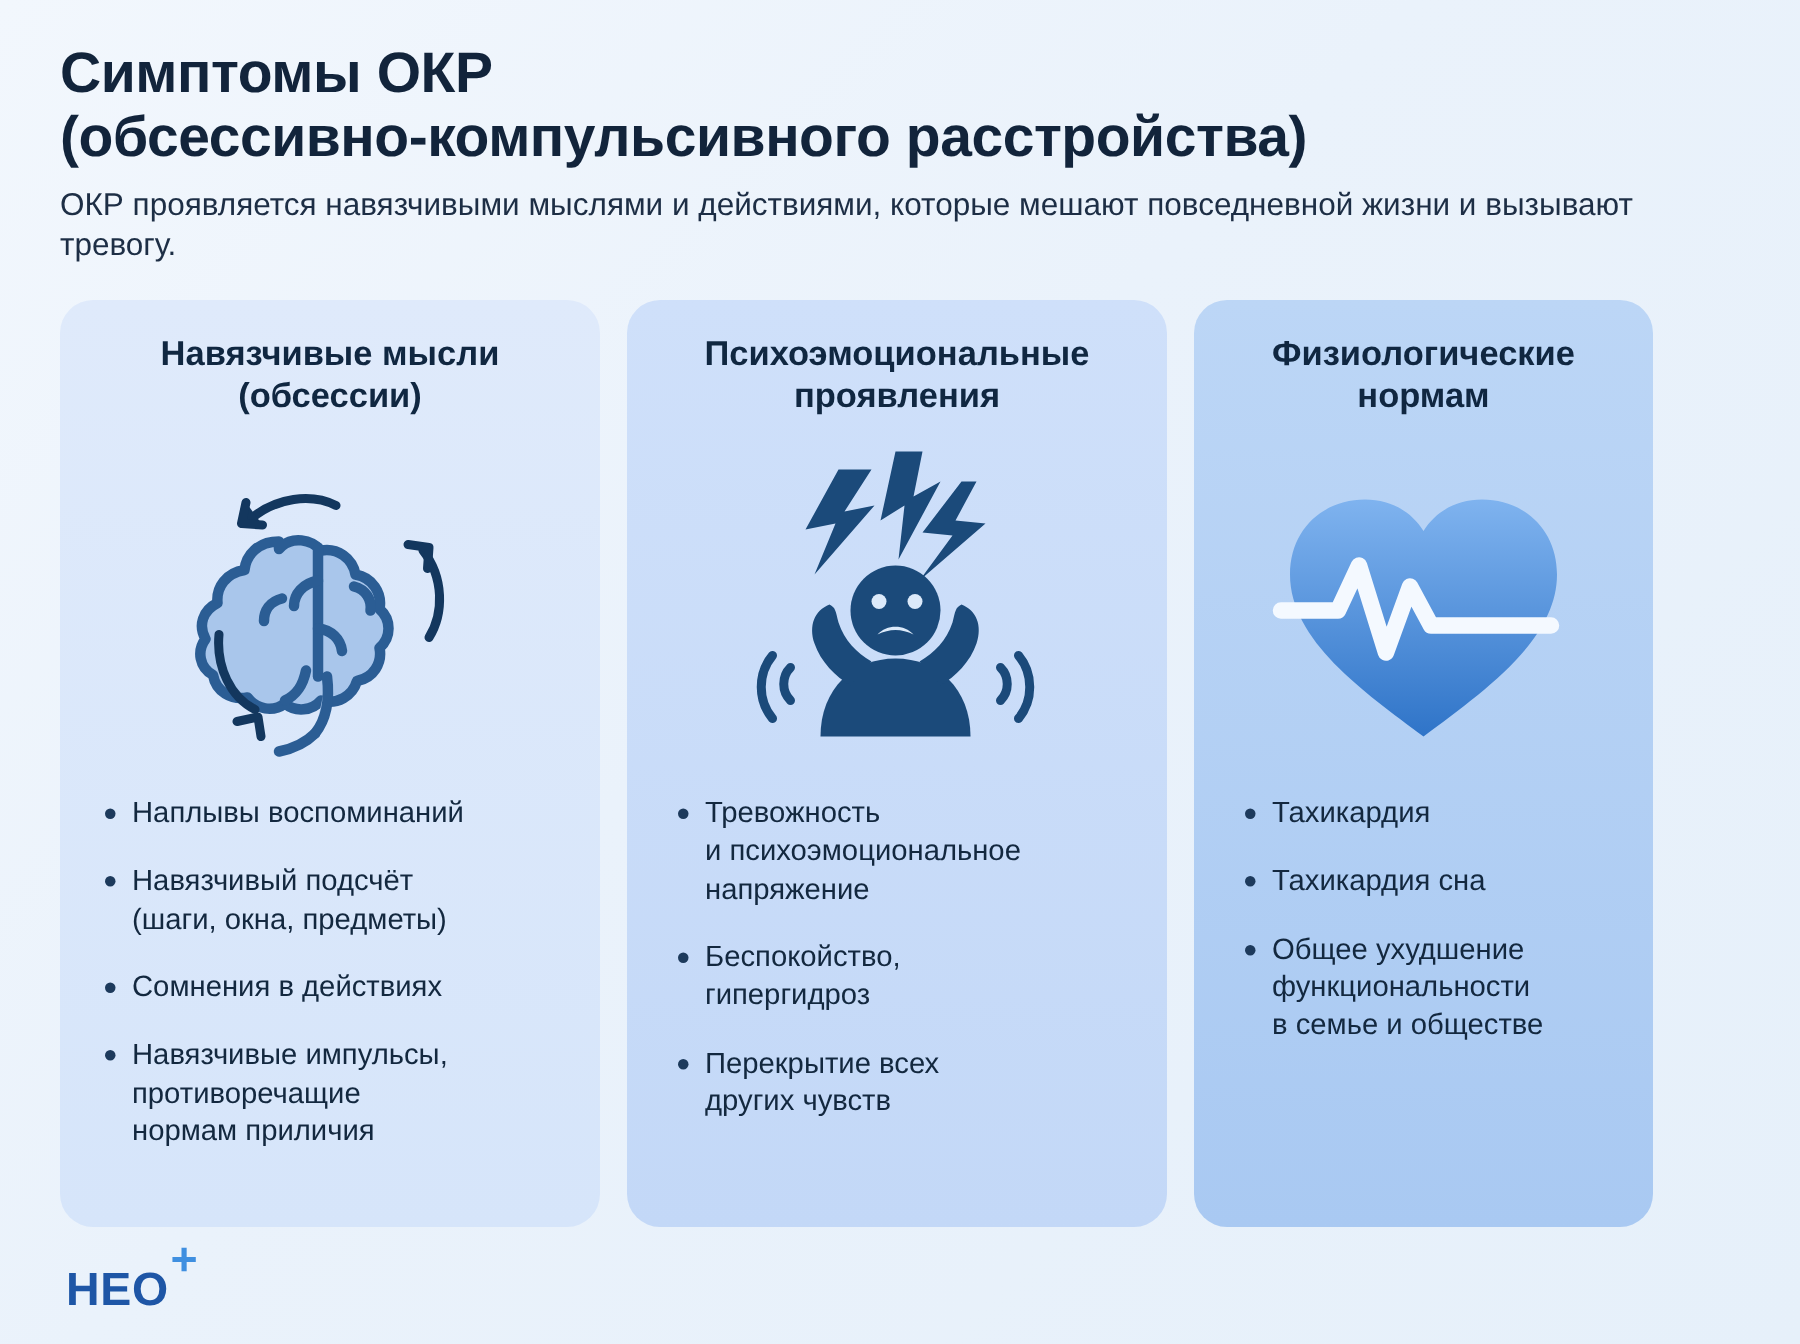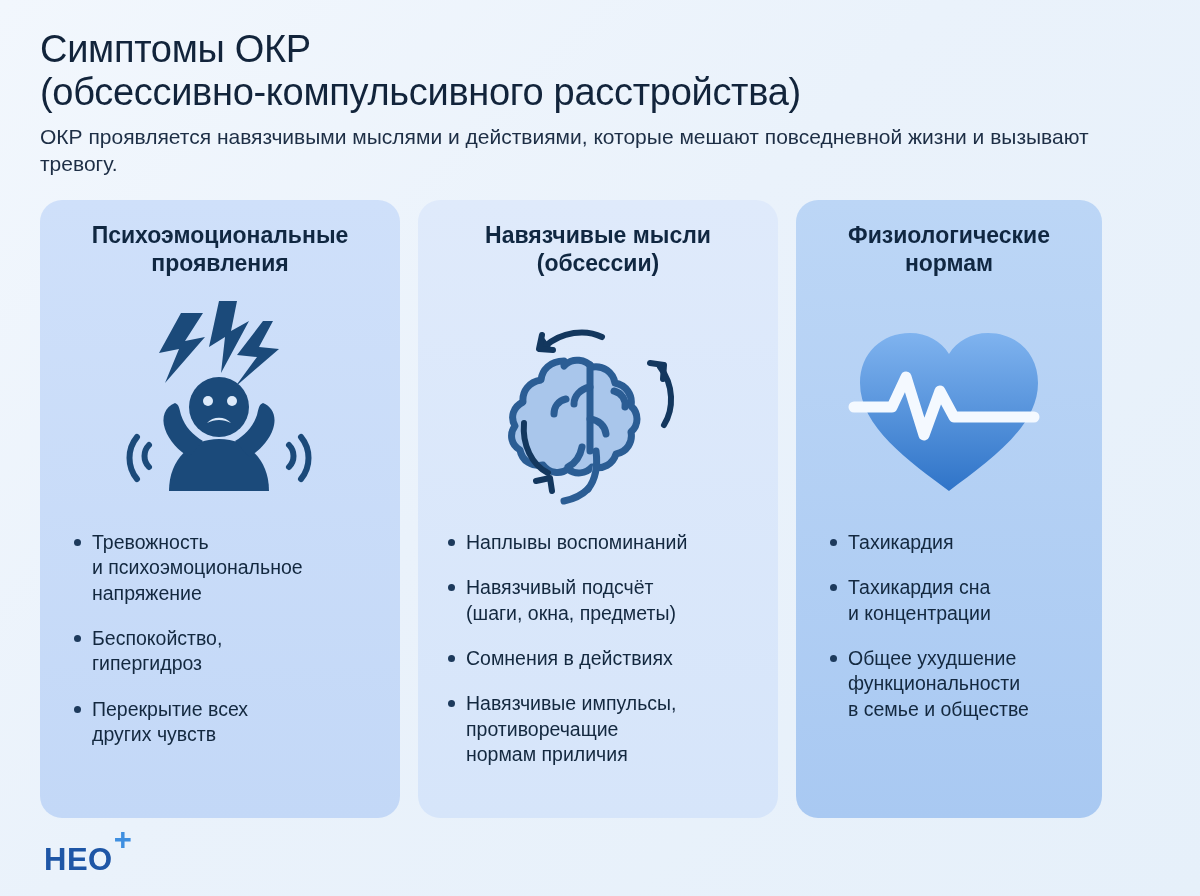--- a/index.html
+++ b/index.html
@@ -17,21 +17,21 @@
     position: relative;
     width: 1200px;
     height: 896px;
     background: linear-gradient(135deg, #f2f7fd 0%, #eaf2fb 45%, #e6f0fa 100%);
     box-sizing: border-box;
     padding: 28px 40px 0 40px;
   }
   .title {
     font-size: 38px;
     line-height: 1.14;
-    font-weight: normal;
+    font-weight: bold;
     color: #12243b;
     letter-spacing: -0.3px;
     margin: 0 0 6px 0;
     max-width: 1120px;
   }
   .title .line2 { display: block; }
   .subtitle {
     font-size: 21px;
     line-height: 1.32;
     color: #1d2e45;
@@ -136,68 +136,20 @@
     <span class="line2">(обсессивно-компульсивного расстройства)</span>
   </h1>
 
   <p class="subtitle">
     <span>ОКР проявляется навязчивыми мыслями и действиями, которые мешают</span>
     <span class="line2">повседневной жизни и вызывают тревогу.</span>
   </p>
 
   <div class="cards">
 
-    <div class="card card-2">
-      <div class="card-title">
-        <span>Психоэмоциональные</span>
-        <span class="l2">проявления</span>
-      </div>
-      <div class="icon-wrap">
-        <svg width="250" height="220" viewBox="0 0 250 220">
-          <g fill="#1b4a7a">
-            <path d="M86 18l-22 40 20-4 -14 34 40-46 -20 4 18-28z"></path>
-            <path d="M124 6l-10 46 16-10 -4 36 28-52 -18 10 6-30z"></path>
-            <path d="M168 26l-26 34 20 2 -22 30 44-38 -20-2 14-26z"></path>
-          </g>
-          <g fill="#1b4a7a">
-            <circle cx="124" cy="112" r="30"></circle>
-            <path d="M74 196c0-32 22-52 50-52s50 20 50 52z"></path>
-            <path d="M80 108c-10 4-14 14-10 26 4 12 14 22 24 28l14-16c-10-6-18-14-22-26-2-8-2-10-6-12z"></path>
-            <path d="M168 108c10 4 14 14 10 26-4 12-14 22-24 28l-14-16c10-6 18-14 22-26 2-8 2-10 6-12z"></path>
-          </g>
-          <g fill="#dceafa">
-            <circle cx="113" cy="106" r="5"></circle>
-            <circle cx="137" cy="106" r="5"></circle>
-            <path d="M112 128c6-7 18-7 24 0 -8-4-16-4-24 0z"></path>
-          </g>
-          <g fill="none" stroke="#1b4a7a" stroke-width="6" stroke-linecap="round">
-            <path d="M54 150c-6 6-6 16 0 22"></path>
-            <path d="M42 142c-10 12-10 30 0 42"></path>
-            <path d="M194 150c6 6 6 16 0 22"></path>
-            <path d="M206 142c10 12 10 30 0 42"></path>
-          </g>
-        </svg>
-      </div>
-      <ul class="bullets">
-        <li>
-          <span>Тревожность</span>
-          <span class="l2">и психоэмоциональное</span>
-          <span class="l2">напряжение</span>
-        </li>
-        <li>
-          <span>Беспокойство,</span>
-          <span class="l2">гипергидроз</span>
-        </li>
-        <li>
-          <span>Перекрытие всех</span>
-          <span class="l2">других чувств</span>
-        </li>
-      </ul>
-    </div>
-
     <div class="card card-1">
       <div class="card-title">
         <span>Навязчивые мысли</span>
         <span class="l2">(обсессии)</span>
       </div>
       <div class="icon-wrap">
         <svg width="240" height="220" viewBox="0 0 240 220">
           <g fill="none" stroke="#2b5d94" stroke-width="7" stroke-linecap="round" stroke-linejoin="round">
             <path d="M86 66c-14 0-22 9-23 19-12 2-19 11-18 22-10 5-13 15-8 24-6 8-4 19 5 24 2 11 12 17 23 15 6 8 17 10 25 4 7 6 18 5 24-2 11 3 21-3 24-13 11-2 17-12 15-22 8-7 8-19 0-26 2-11-5-21-16-23-2-11-12-18-23-16-7-8-19-9-26-3-0 0-1 1-2 2z" fill="#a9c6eb" stroke="#2b5d94"></path>
             <path d="M112 70v86" stroke="#2b5d94"></path>
@@ -227,20 +179,68 @@
           <span>Навязчивый подсчёт</span>
           <span class="l2">(шаги, окна, предметы)</span>
         </li>
         <li>
           <span>Сомнения в действиях</span>
         </li>
         <li>
           <span>Навязчивые импульсы,</span>
           <span class="l2">противоречащие</span>
           <span class="l2">нормам приличия</span>
+        </li>
+      </ul>
+    </div>
+
+    <div class="card card-2">
+      <div class="card-title">
+        <span>Психоэмоциональные</span>
+        <span class="l2">проявления</span>
+      </div>
+      <div class="icon-wrap">
+        <svg width="250" height="220" viewBox="0 0 250 220">
+          <g fill="#1b4a7a">
+            <path d="M86 18l-22 40 20-4 -14 34 40-46 -20 4 18-28z"></path>
+            <path d="M124 6l-10 46 16-10 -4 36 28-52 -18 10 6-30z"></path>
+            <path d="M168 26l-26 34 20 2 -22 30 44-38 -20-2 14-26z"></path>
+          </g>
+          <g fill="#1b4a7a">
+            <circle cx="124" cy="112" r="30"></circle>
+            <path d="M74 196c0-32 22-52 50-52s50 20 50 52z"></path>
+            <path d="M80 108c-10 4-14 14-10 26 4 12 14 22 24 28l14-16c-10-6-18-14-22-26-2-8-2-10-6-12z"></path>
+            <path d="M168 108c10 4 14 14 10 26-4 12-14 22-24 28l-14-16c10-6 18-14 22-26 2-8 2-10 6-12z"></path>
+          </g>
+          <g fill="#dceafa">
+            <circle cx="113" cy="106" r="5"></circle>
+            <circle cx="137" cy="106" r="5"></circle>
+            <path d="M112 128c6-7 18-7 24 0 -8-4-16-4-24 0z"></path>
+          </g>
+          <g fill="none" stroke="#1b4a7a" stroke-width="6" stroke-linecap="round">
+            <path d="M54 150c-6 6-6 16 0 22"></path>
+            <path d="M42 142c-10 12-10 30 0 42"></path>
+            <path d="M194 150c6 6 6 16 0 22"></path>
+            <path d="M206 142c10 12 10 30 0 42"></path>
+          </g>
+        </svg>
+      </div>
+      <ul class="bullets">
+        <li>
+          <span>Тревожность</span>
+          <span class="l2">и психоэмоциональное</span>
+          <span class="l2">напряжение</span>
+        </li>
+        <li>
+          <span>Беспокойство,</span>
+          <span class="l2">гипергидроз</span>
+        </li>
+        <li>
+          <span>Перекрытие всех</span>
+          <span class="l2">других чувств</span>
         </li>
       </ul>
     </div>
 
     <div class="card card-3">
       <div class="card-title">
         <span>Физиологические</span>
         <span class="l2">нормам</span>
       </div>
       <div class="icon-wrap">
@@ -254,21 +254,20 @@
           <path d="M125 196C85 166 36 132 36 88 36 58 58 38 86 38c17 0 31 8 39 21 8-13 22-21 39-21 28 0 50 20 50 50 0 44-49 78-89 108z" fill="url(#hg)"></path>
           <path d="M30 112h38l14-30 18 58 16-44 14 26h80" fill="none" stroke="#f4f9ff" stroke-width="11" stroke-linecap="round" stroke-linejoin="round"></path>
         </svg>
       </div>
       <ul class="bullets">
         <li>
           <span>Тахикардия</span>
         </li>
         <li>
           <span>Тахикардия сна</span>
-          <span class="l2">и концентрации</span>
         </li>
         <li>
           <span>Общее ухудшение</span>
           <span class="l2">функциональности</span>
           <span class="l2">в семье и обществе</span>
         </li>
       </ul>
     </div>
 
   </div>

